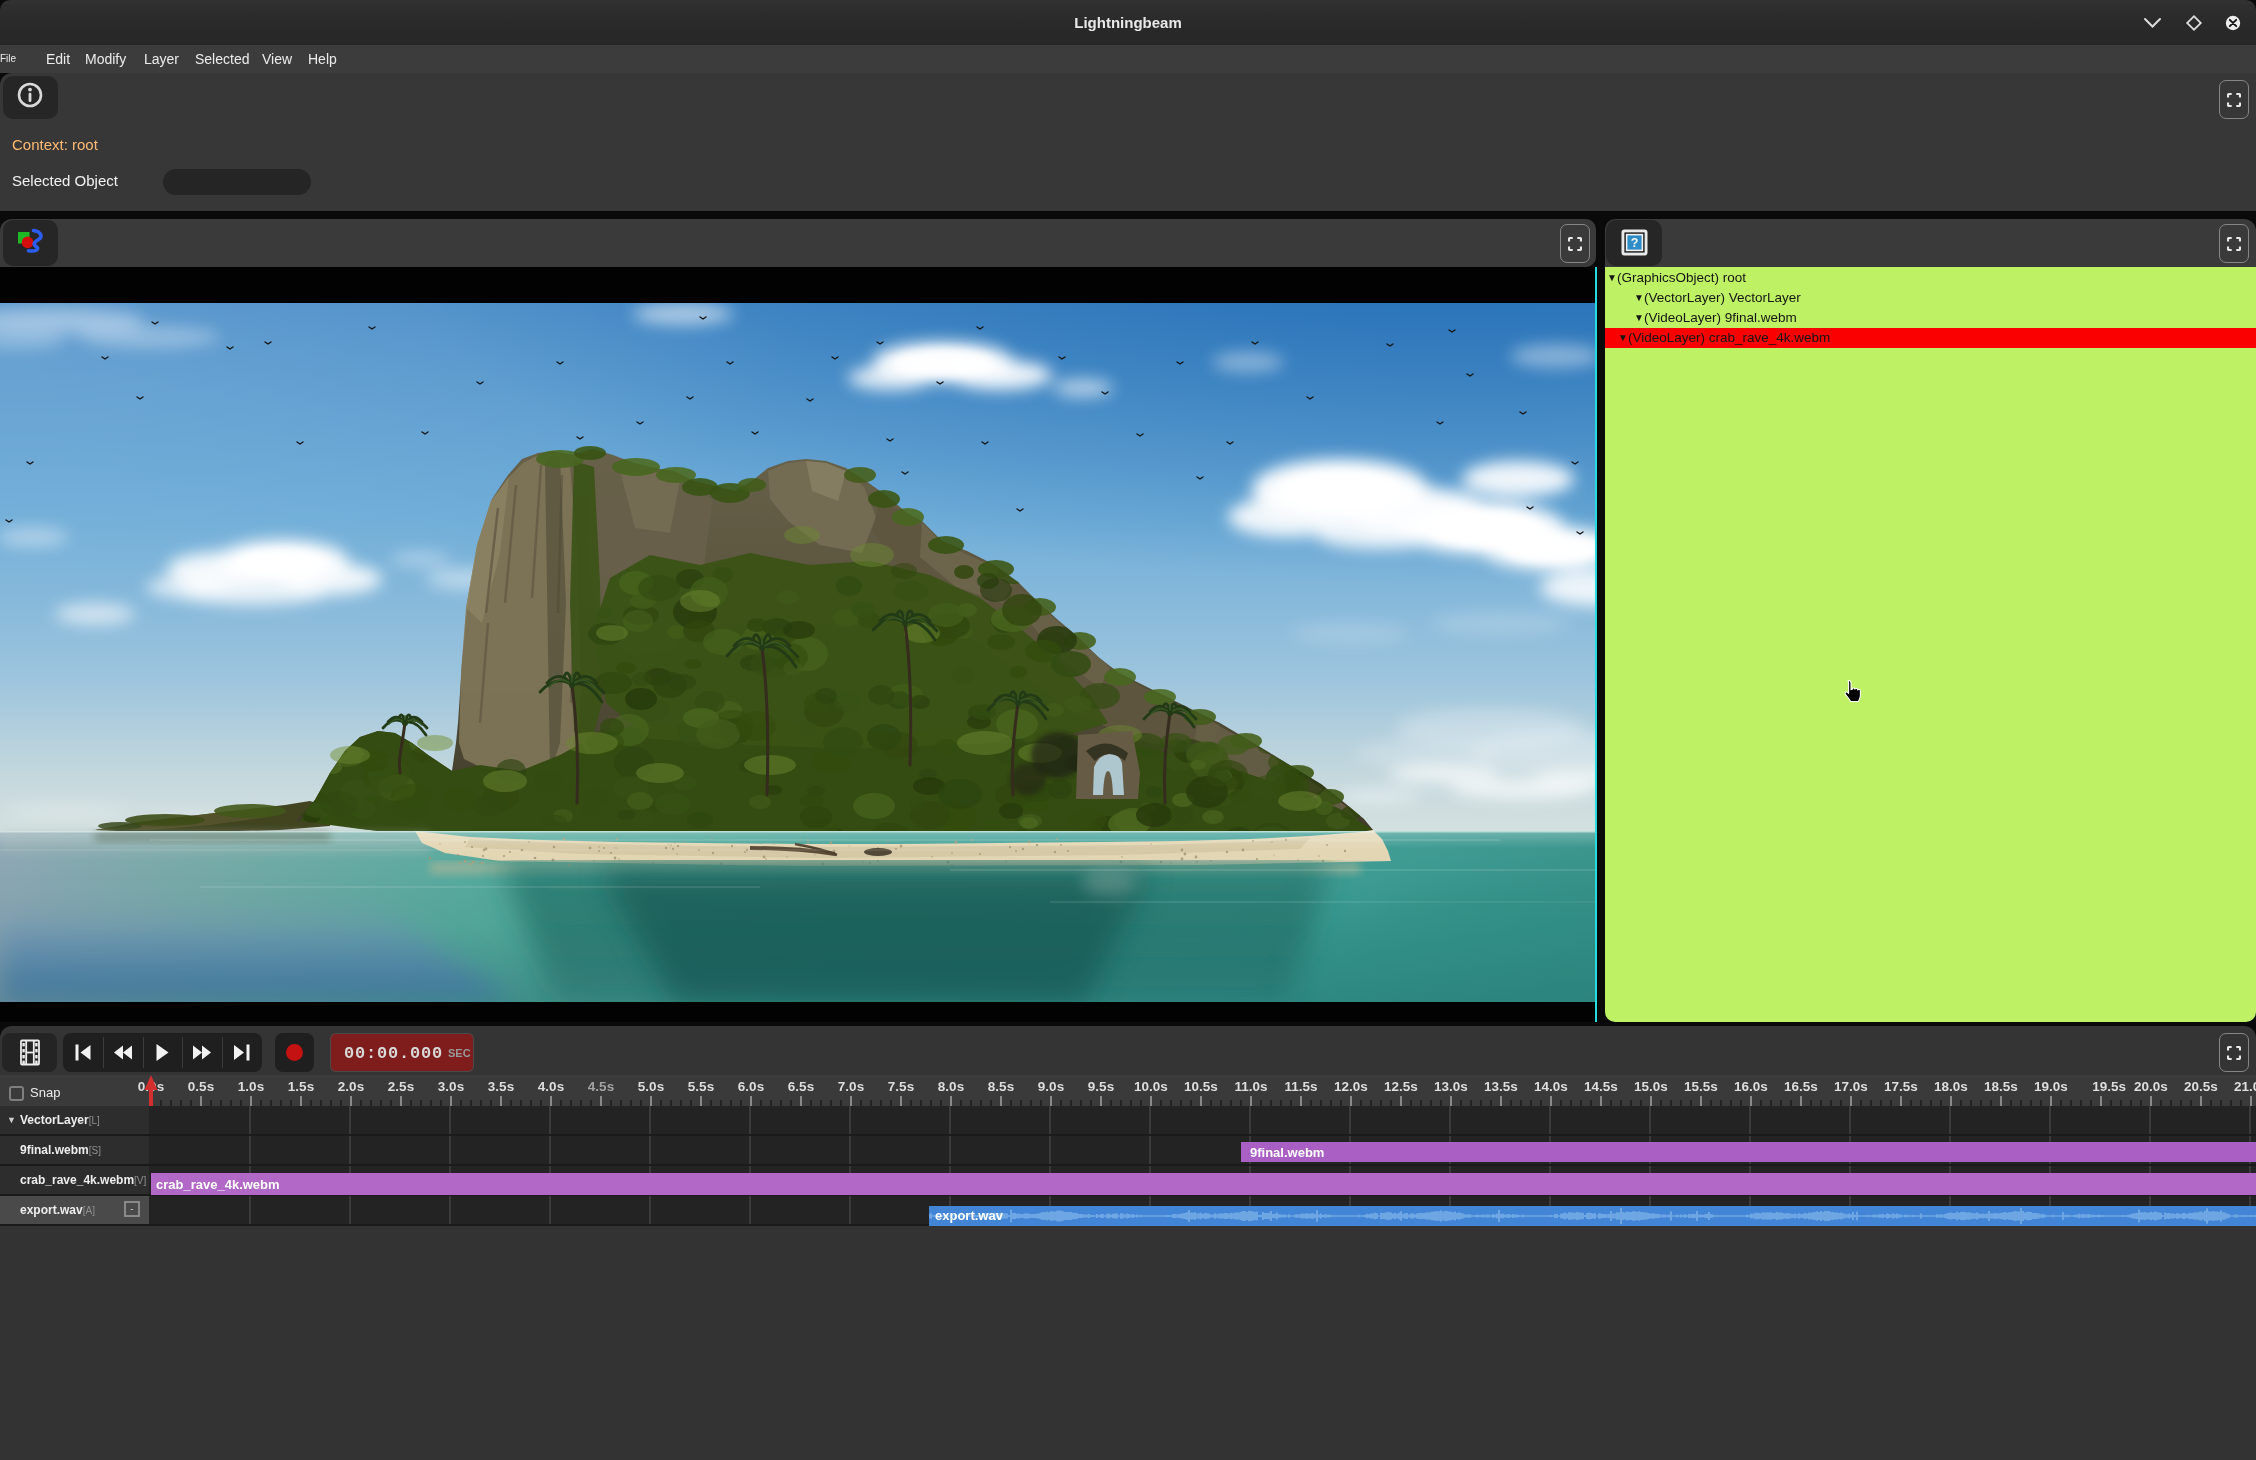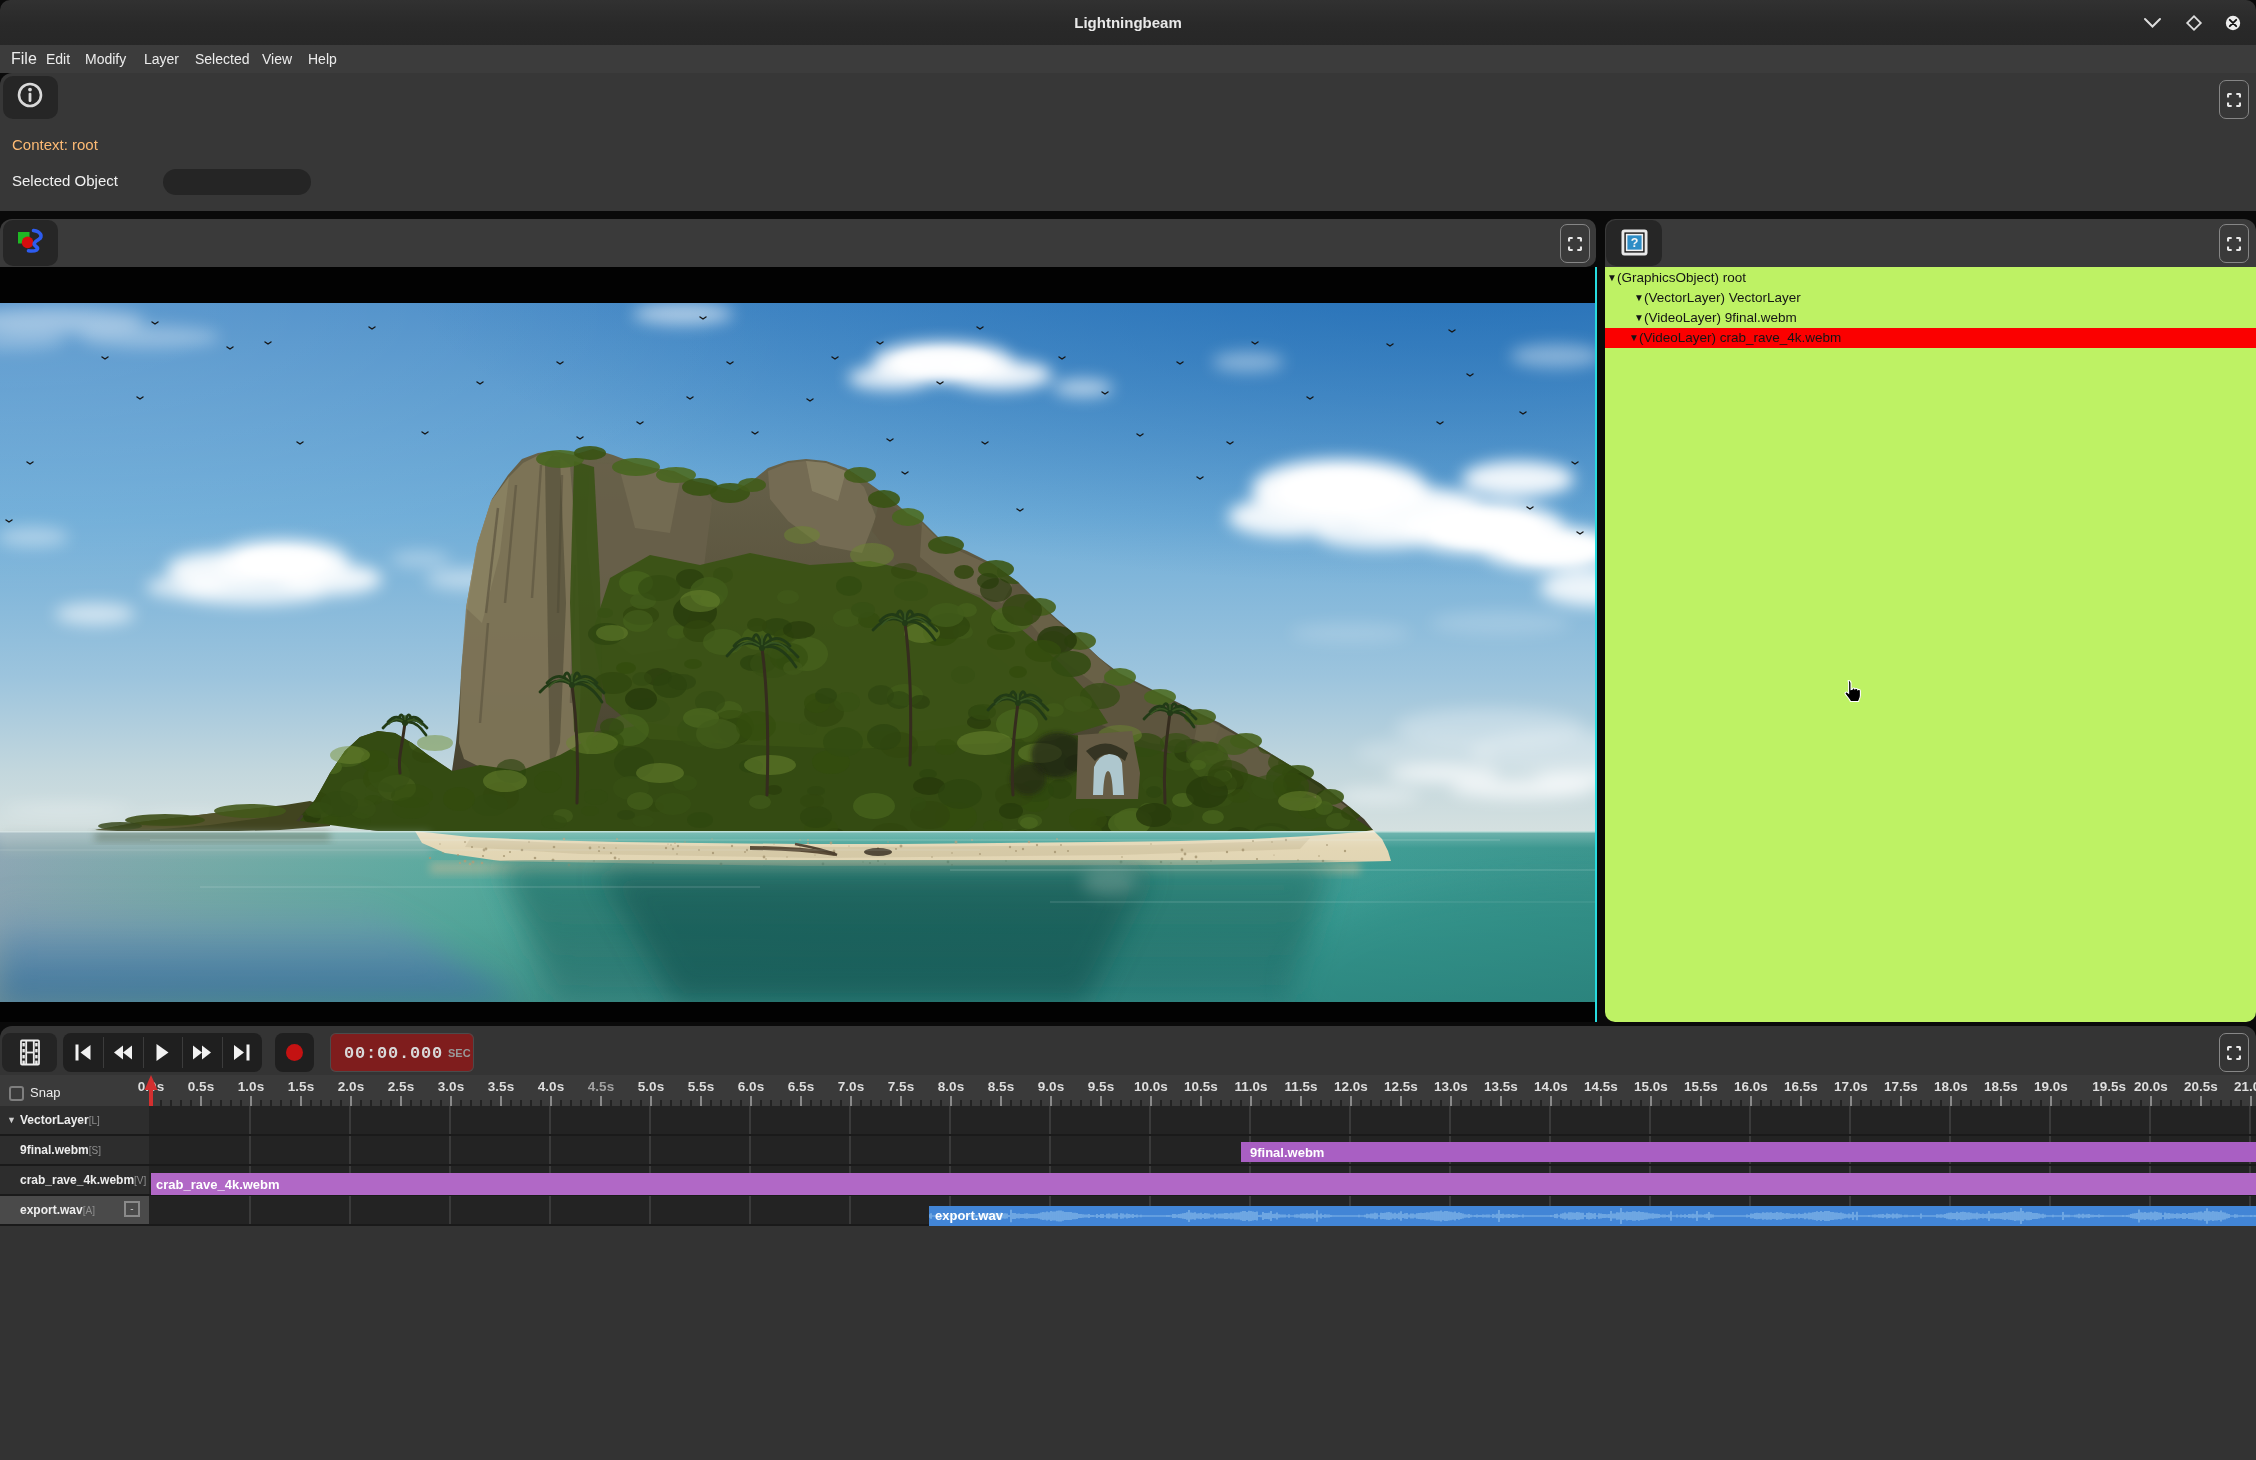--- a/index.html
+++ b/index.html
@@ -7,21 +7,21 @@
     </svg>
     <svg class="abs" style="left:2184px;top:12px" width="20" height="22" viewBox="0 0 20 22">
       <rect x="5.2" y="6.2" width="9.6" height="9.6" transform="rotate(45 10 11)" fill="none" stroke="#dcdcdc" stroke-width="1.8"></rect>
     </svg>
     <svg class="abs" style="left:2225px;top:15px" width="16" height="16" viewBox="0 0 16 16">
       <circle cx="8" cy="8" r="7.2" fill="#ececec"></circle>
       <path d="M4.8 4.8 L11.2 11.2 M11.2 4.8 L4.8 11.2" stroke="#111" stroke-width="1.9" stroke-linecap="round"></path>
     </svg>
   </div>
 <div class="abs" style="left:0;top:45px;width:2256px;height:28px;background:#3c3c3c">
-    <span class="abs" style="left:11px;top:0;line-height:28px;font-size:16px;color:#ececec">File</span>
+    <span class="abs" style="left:0;top:0;line-height:28px;font-size:10px;color:#ececec">File</span>
     <span class="abs" style="left:46px;top:0;line-height:28px;font-size:14px;color:#ececec">Edit</span>
     <span class="abs" style="left:85px;top:0;line-height:28px;font-size:14px;color:#ececec">Modify</span>
     <span class="abs" style="left:144px;top:0;line-height:28px;font-size:14px;color:#ececec">Layer</span>
     <span class="abs" style="left:195px;top:0;line-height:28px;font-size:14px;color:#ececec">Selected</span>
     <span class="abs" style="left:262px;top:0;line-height:28px;font-size:14px;color:#ececec">View</span>
     <span class="abs" style="left:308px;top:0;line-height:28px;font-size:14px;color:#ececec">Help</span>
   </div>
 <div class="abs" style="left:0;top:73px;width:2256px;height:138px;background:#373737;border-radius:12px 0 0 0">
     <div class="btn" style="left:3px;top:3px;width:55px;height:43px"></div>
     <svg class="abs" style="left:17px;top:9px" width="26" height="26" viewBox="0 0 26 26">
@@ -762,21 +762,21 @@
         <path d="M9.3 1 H11.8 Q13 1 13 2.2 V4.5"></path>
         <path d="M13 9.5 V11.8 Q13 13 11.8 13 H9.3"></path>
         <path d="M4.7 13 H2.2 Q1 13 1 11.8 V9.5"></path>
       </svg>
     </div>
   </div>
 <div class="abs" style="left:1605px;top:267px;width:651px;height:755px;background:#bef264;border-radius:0 0 10px 10px;overflow:hidden">
     <div class="abs" style="left:0;top:1px;width:651px;height:20px;line-height:20px;font-size:13.5px;color:#151515;"><span style="padding-left:2px"><span style="font-size:10px;vertical-align:1px">▼</span>(GraphicsObject) root</span></div>
     <div class="abs" style="left:0;top:21px;width:651px;height:20px;line-height:20px;font-size:13.5px;color:#151515;"><span style="padding-left:29px"><span style="font-size:10px;vertical-align:1px">▼</span>(VectorLayer) VectorLayer</span></div>
     <div class="abs" style="left:0;top:41px;width:651px;height:20px;line-height:20px;font-size:13.5px;color:#151515;"><span style="padding-left:29px"><span style="font-size:10px;vertical-align:1px">▼</span>(VideoLayer) 9final.webm</span></div>
-    <div class="abs" style="left:0;top:61px;width:651px;height:20px;line-height:20px;font-size:13.5px;color:#151515;background:#fb0000;"><span style="padding-left:24px"><span style="font-size:10px;vertical-align:1px">▼</span>(VideoLayer) crab_rave_4k.webm</span></div>
+    <div class="abs" style="left:0;top:61px;width:651px;height:20px;line-height:20px;font-size:13.5px;color:#151515;background:#fb0000;"><span style="padding-left:13px"><span style="font-size:10px;vertical-align:1px">▼</span>(VideoLayer) crab_rave_4k.webm</span></div>
     <svg class="abs" style="left:237px;top:412px" width="22" height="24" viewBox="0 0 22 24">
       <path d="M6.5 1.5 C8.3 1.5 9 2.8 9 4.2 L9 10.5 L10.2 10.2 C10.2 8.8 12.6 8.6 12.9 10 C13.6 9.2 15.6 9.3 15.8 10.7 C16.6 10.1 18.3 10.5 18.4 11.9 L18.4 16.5 C18.4 19 17 20.5 16.5 22.5 L8.5 22.5 C7.8 20.3 5.2 17.6 3.6 15.6 C2.2 13.9 3.9 12.2 5.6 13.4 L6.6 14.3 L6.6 4 C6.6 2.6 5.6 1.5 6.5 1.5 Z" fill="#000" stroke="#fff" stroke-width="1.1"></path>
     </svg>
   </div>
 <div class="abs" style="left:0;top:1026px;width:2256px;height:434px;background:#343434;border-radius:12px 12px 10px 10px">
     <div class="abs" style="left:2px;top:7px;width:55px;height:39px;background:#242424;border-radius:8px"></div>
     <svg class="abs" style="left:17px;top:13px" width="26" height="27" viewBox="0 0 26 27">
       <g fill="none" stroke="#ededed" stroke-width="1.8">
         <rect x="4" y="1.5" width="18" height="24" rx="1"></rect>
         <line x1="9.2" y1="1.5" x2="9.2" y2="25.5"></line>

